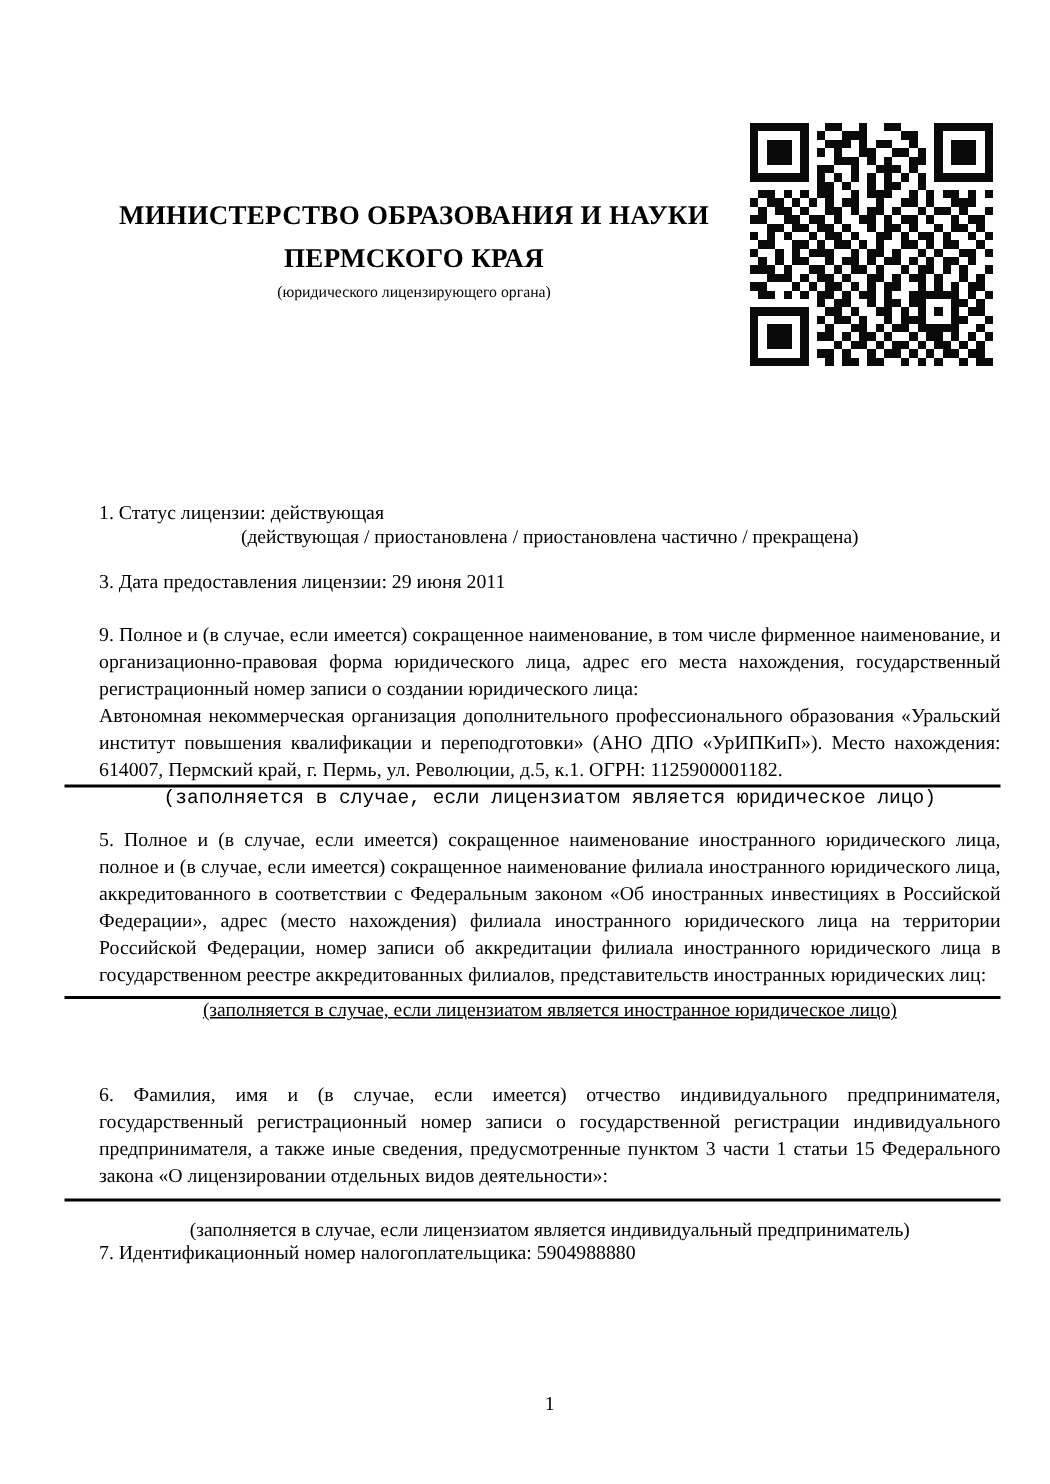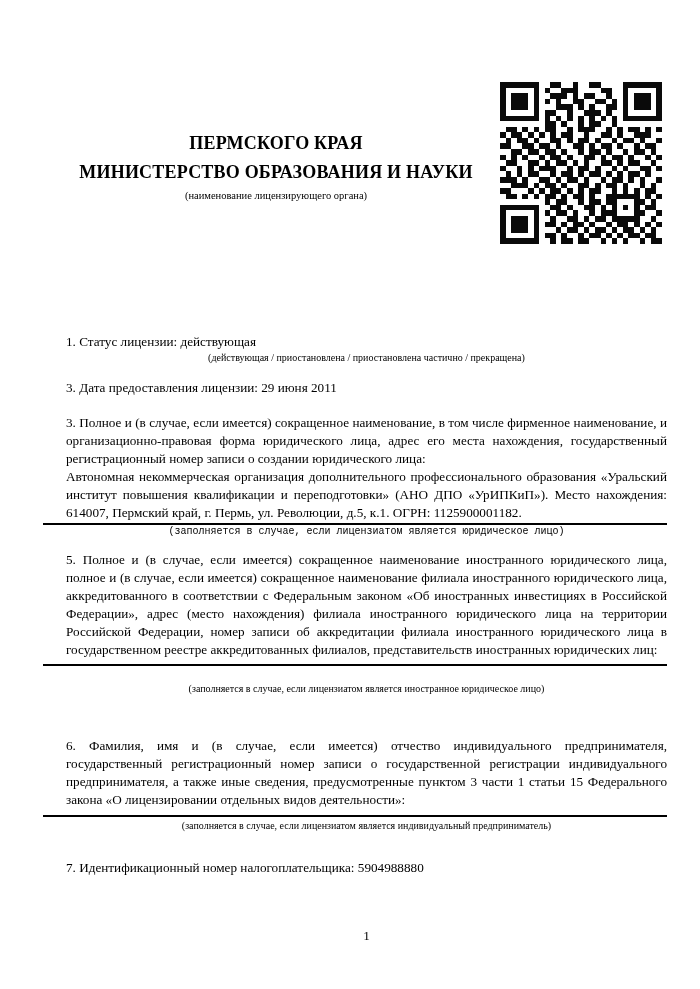--- a/index.html
+++ b/index.html
@@ -28,52 +28,52 @@
   .qr rect { fill:#0a0a0a; }
 
   
   .content {
     position:absolute; left:66px; top:304px; width:601px;
     font-size:13.2px; line-height:18px;
   }
   .title { text-align:center; line-height:19px; }
   .line  { }
   .para  { text-align:justify; }
-  .cap   { font-size:10px; line-height:12px; text-align:center; }
+  .cap   { font-size:13px; line-height:12px; text-align:center; }
   .rule  { height:0; border-top:2px solid #000; margin-left:-23px; width:624px; }
 
   .mt-item1 { margin-top:29px; }
   .mt-cap1  { margin-top:1px; }
   .mt-item2 { margin-top:17px; }
   .mt-item3 { margin-top:15px; }
   .mt-item4 { margin-top:17px; }
   .mt-rule4 { margin-top:1px; }
   .mt-cap4  { margin-top:1px;font-family:Liberation Mono, monospace; }
   .mt-item5 { margin-top:13px; }
   .mt-rule5 { margin-top:5px; }
-  .mt-cap5  { margin-top:17px; }
+  .mt-cap5  { margin-top:1px;text-decoration:underline; }
   .mt-item6 { margin-top:42px; }
   .mt-rule6 { margin-top:6px; }
-  .mt-cap6  { margin-top:3px; }
-  .mt-item7 { margin-top:27px; }
+  .mt-cap6  { margin-top:13px; }
+  .mt-item7 { }
 
   .pagenum {
     position:absolute; left:66px; top:928px; width:601px;
     text-align:center; font-size:13.2px; line-height:16px;
   }
 </style>
 </head>
 <body>
 
 <div class="page">
 
   <div class="header">
+    <div class="header-line">МИНИСТЕРСТВО ОБРАЗОВАНИЯ И НАУКИ</div>
     <div class="header-line">ПЕРМСКОГО КРАЯ</div>
-    <div class="header-line">МИНИСТЕРСТВО ОБРАЗОВАНИЯ И НАУКИ</div>
-    <div class="header-caption">(наименование лицензирующего органа)</div>
+    <div class="header-caption">(юридического лицензирующего органа)</div>
   </div>
 
   <svg class="qr" xmlns="http://www.w3.org/2000/svg" viewBox="0 0 29 29" aria-hidden="true">
       <rect x="0" y="0" width="1" height="1"></rect>
       <rect x="1" y="0" width="1" height="1"></rect>
       <rect x="2" y="0" width="1" height="1"></rect>
       <rect x="3" y="0" width="1" height="1"></rect>
       <rect x="4" y="0" width="1" height="1"></rect>
       <rect x="5" y="0" width="1" height="1"></rect>
       <rect x="6" y="0" width="1" height="1"></rect>
@@ -518,21 +518,21 @@
 
   <div class="content">
 
 
     <div class="line mt-item1">1. Статус лицензии: действующая</div>
     <div class="cap mt-cap1">(действующая / приостановлена / приостановлена частично / прекращена)</div>
 
 
     <div class="line mt-item3">3. Дата предоставления лицензии: 29 июня 2011</div>
 
-    <div class="para mt-item4">3. Полное и (в случае, если имеется) сокращенное наименование, в том числе фирменное наименование, и организационно-правовая форма юридического лица, адрес его места нахождения, государственный регистрационный номер записи о создании юридического лица:</div>
+    <div class="para mt-item4">9. Полное и (в случае, если имеется) сокращенное наименование, в том числе фирменное наименование, и организационно-правовая форма юридического лица, адрес его места нахождения, государственный регистрационный номер записи о создании юридического лица:</div>
     <div class="para">Автономная некоммерческая организация дополнительного профессионального образования «Уральский институт повышения квалификации и переподготовки» (АНО ДПО «УрИПКиП»). Место нахождения: 614007, Пермский край, г. Пермь, ул. Революции, д.5, к.1. ОГРН: 1125900001182.</div>
     <div class="rule mt-rule4"></div>
     <div class="cap mt-cap4">(заполняется в случае, если лицензиатом является юридическое лицо)</div>
 
     <div class="para mt-item5">5. Полное и (в случае, если имеется) сокращенное наименование иностранного юридического лица, полное и (в случае, если имеется) сокращенное наименование филиала иностранного юридического лица, аккредитованного в соответствии с Федеральным законом «Об иностранных инвестициях в Российской Федерации», адрес (место нахождения) филиала иностранного юридического лица на территории Российской Федерации, номер записи об аккредитации филиала иностранного юридического лица в государственном реестре аккредитованных филиалов, представительств иностранных юридических лиц:</div>
     <div class="rule mt-rule5"></div>
     <div class="cap mt-cap5">(заполняется в случае, если лицензиатом является иностранное юридическое лицо)</div>
 
     <div class="para mt-item6">6. Фамилия, имя и (в случае, если имеется) отчество индивидуального предпринимателя, государственный регистрационный номер записи о государственной регистрации индивидуального предпринимателя, а также иные сведения, предусмотренные пунктом 3 части 1 статьи 15 Федерального закона «О лицензировании отдельных видов деятельности»:</div>
     <div class="rule mt-rule6"></div>

